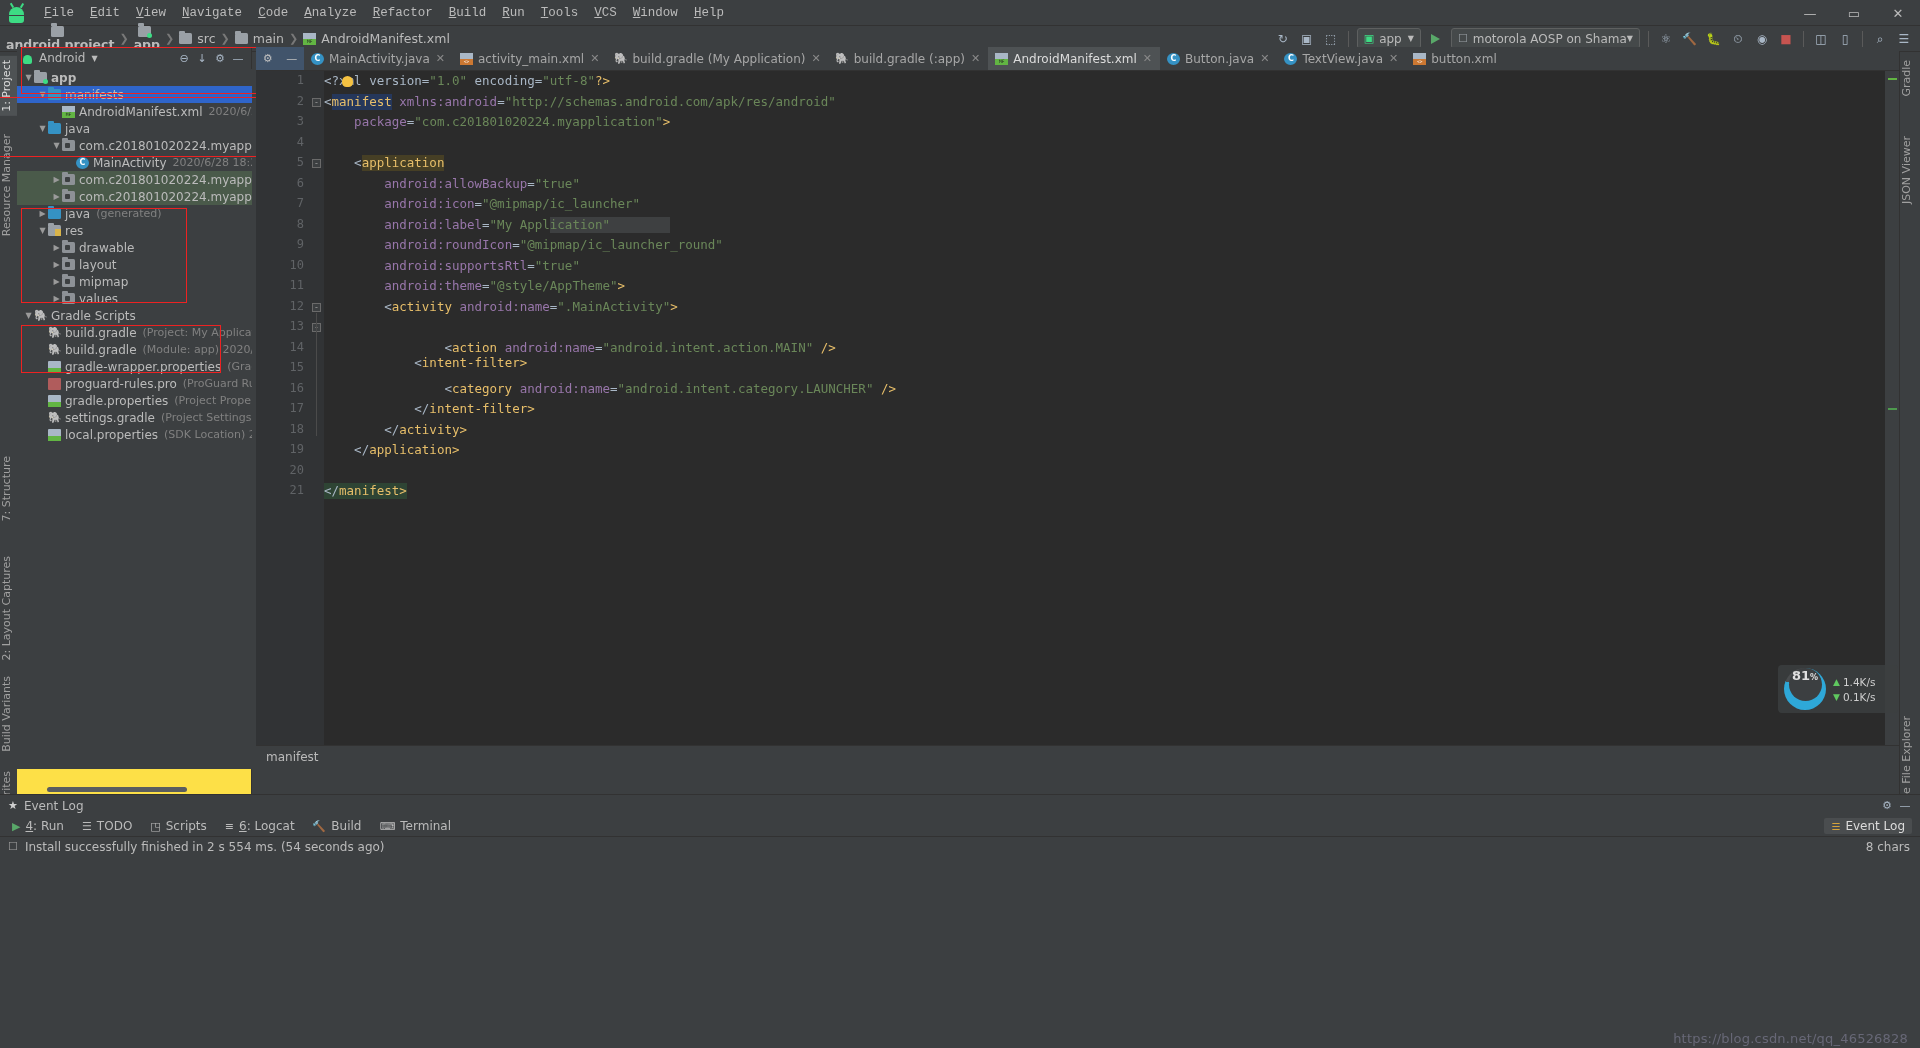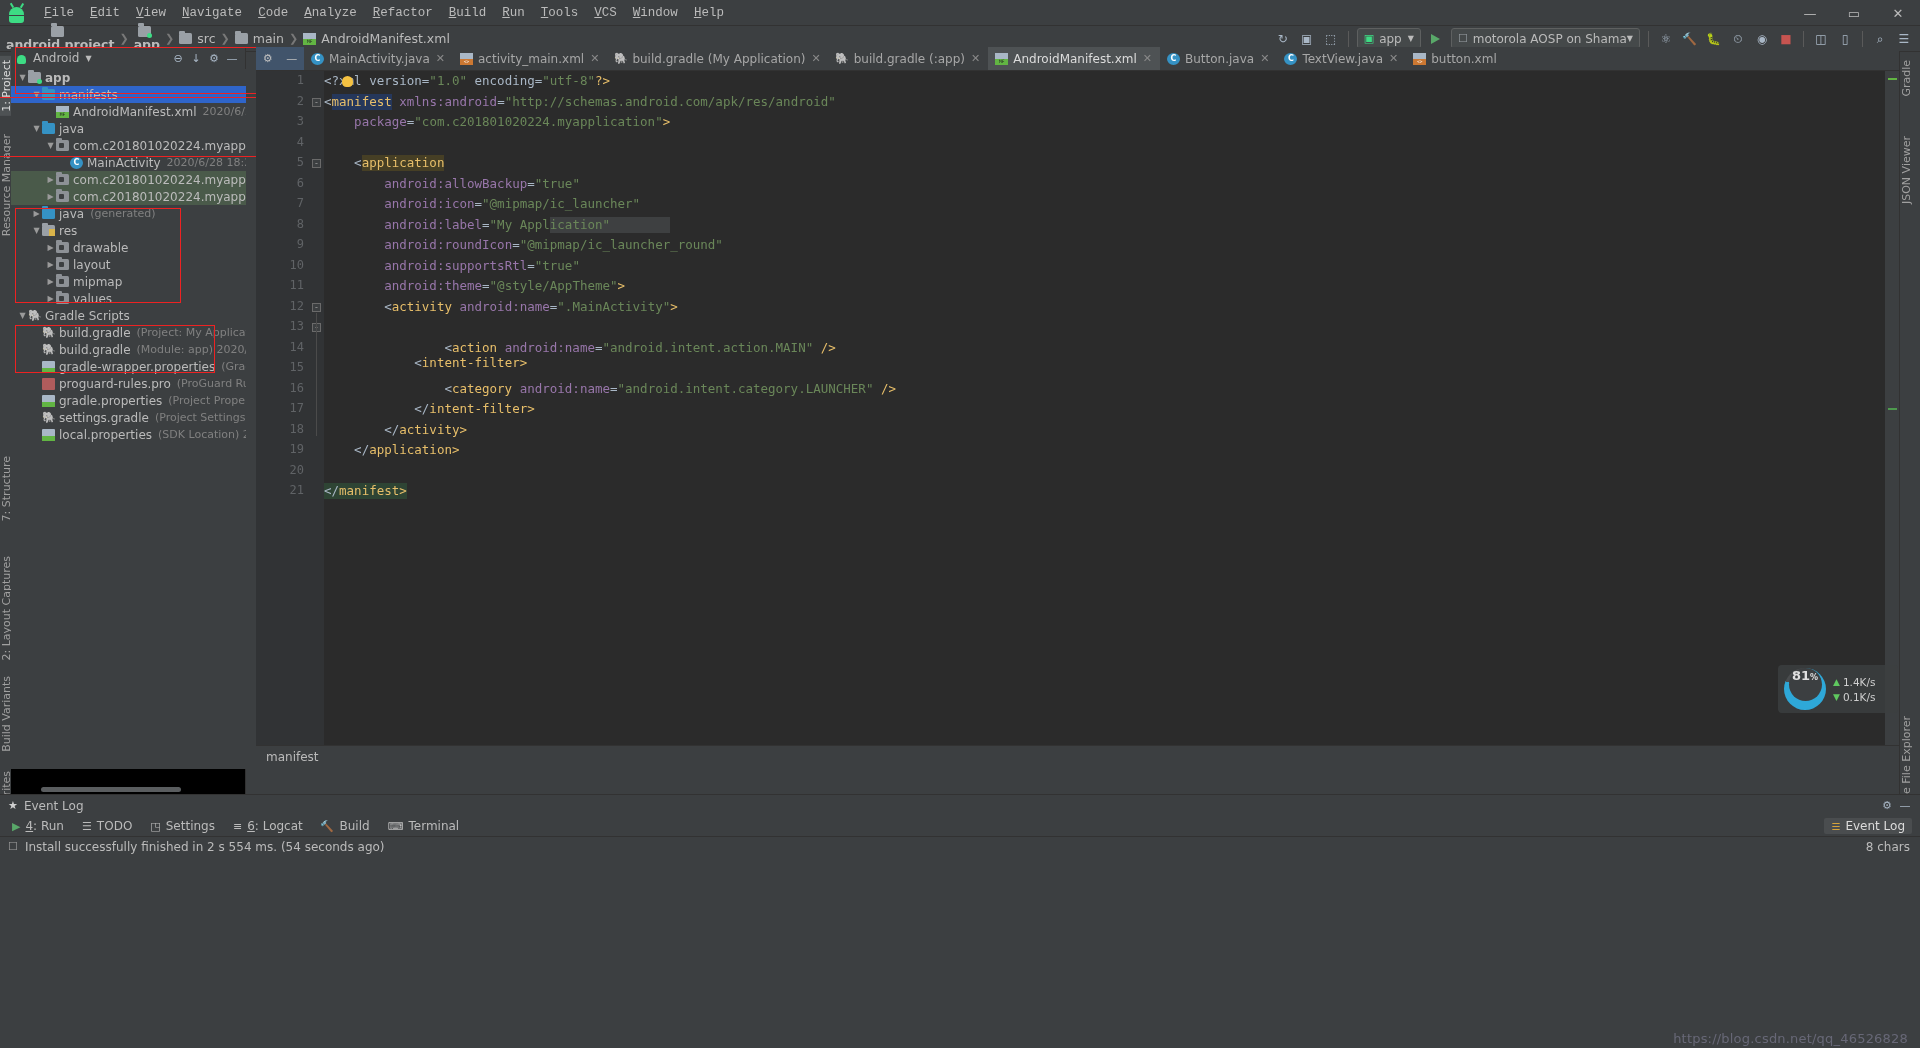--- a/index.html
+++ b/index.html
@@ -111,22 +111,22 @@
   }
   .vtab.sel { background: #4e5254; color: #dcdcdc; }
 
   .vstrip-right {
     position: absolute; right: 0; top: 52px; width: 21px; height: 742px;
     background: #3c3f41; border-left: 1px solid #323232;
   }
 
   
   .project-panel {
-    position: absolute; left: 11px; top: 47px; width: 235px; height: 747px;
-    background: #000000; border-right: 1px solid #323232;
+    position: absolute; left: 17px; top: 47px; width: 235px; height: 747px;
+    background: #fde047; border-right: 1px solid #323232;
   }
   .pp-header {
     height: 22px; display: flex; align-items: center; padding: 0 4px;
     background: #3c3f41;
   }
   .pp-title { font-size: 12px; color: #bbbbbb; display: flex; align-items: center; }
   .pp-tools { margin-left: auto; display: flex; align-items: center; }
   .pp-ic {
     width: 18px; height: 18px; display: flex; align-items: center; justify-content: center;
     font-size: 11px; color: #a9b7c6;
@@ -735,21 +735,21 @@
         <div class="bbtn">
           <span class="bic" style="color: rgb(89, 168, 105);">▶</span>
           <span><u>4</u>: Run</span>
         </div>
         <div class="bbtn">
           <span class="bic">☰</span>
           <span>TODO</span>
         </div>
         <div class="bbtn">
           <span class="bic">◳</span>
-          <span>Settings</span>
+          <span>Scripts</span>
         </div>
         <div class="bbtn">
           <span class="bic">≡</span>
           <span><u>6</u>: Logcat</span>
         </div>
         <div class="bbtn">
           <span class="bic">🔨</span>
           <span>Build</span>
         </div>
         <div class="bbtn">

